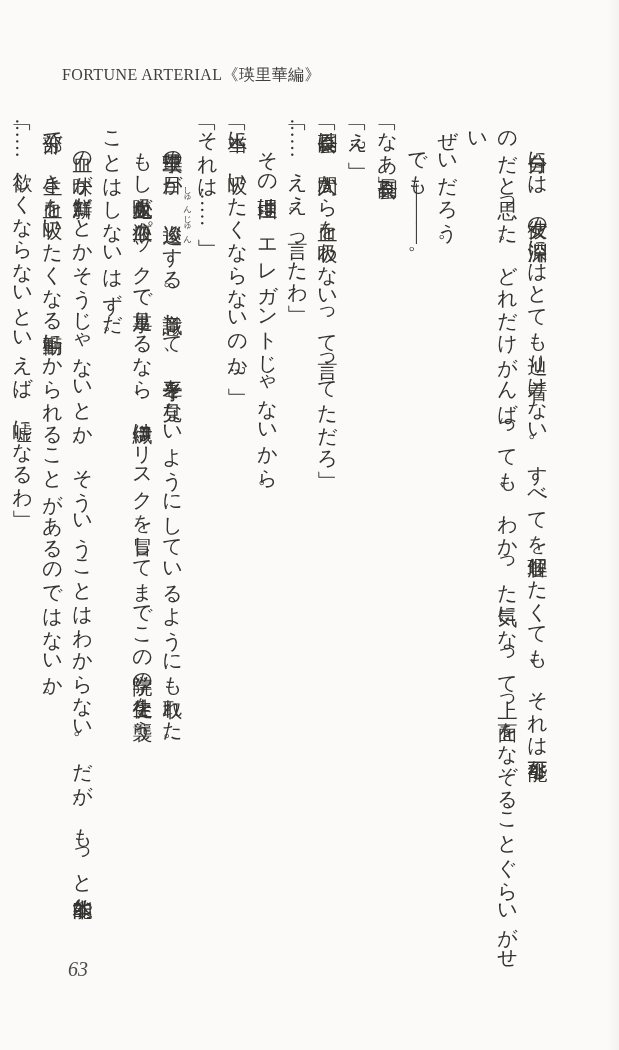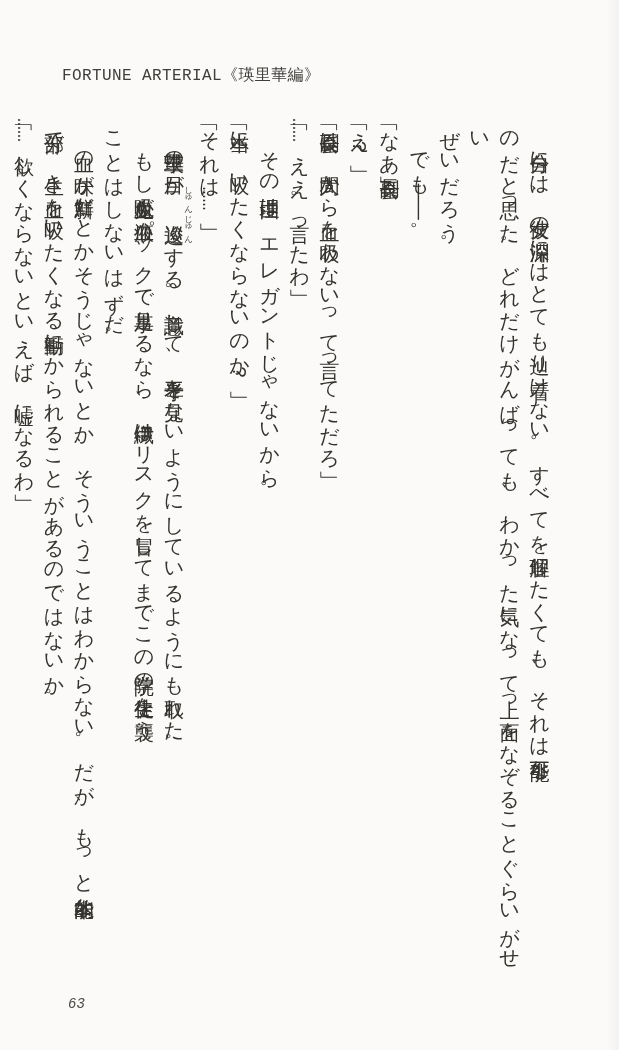--- a/index.html
+++ b/index.html
@@ -12,21 +12,20 @@
     background: #fbfaf8;
     font-family: "Liberation Serif", "DejaVu Serif", serif;
     overflow: hidden;
     position: relative;
   }
   .page {
     position: absolute;
     width: 619px;
     height: 1050px;
     background: linear-gradient(to left, #f3f2f0 0%, #fbfaf8 2%, #fbfaf8 100%);
-    font-family: Liberation Mono, monospace;
   }
   .running-header {
     position: absolute;
     left: 62px;
     top: 65px;
     font-size: 16px;
     color: #403e3b;
     letter-spacing: 0.4px;
     white-space: nowrap;
   }
@@ -53,22 +52,22 @@
     ruby-align: center;
   }
   .body-text rt {
     font-size: 8.5px;
     letter-spacing: 0;
     color: #4a4844;
   }
   .page-number {
     position: absolute;
     left: 68px;
-    top: 996px;
-    font-size: 14px;
+    top: 958px;
+    font-size: 20px;
     font-style: italic;
     color: #4c4a46;
   }
 </style>
 </head>
 <body>
 
 <div class="page">
   <div class="running-header">FORTUNE ARTERIAL《瑛里華編》</div>
 

